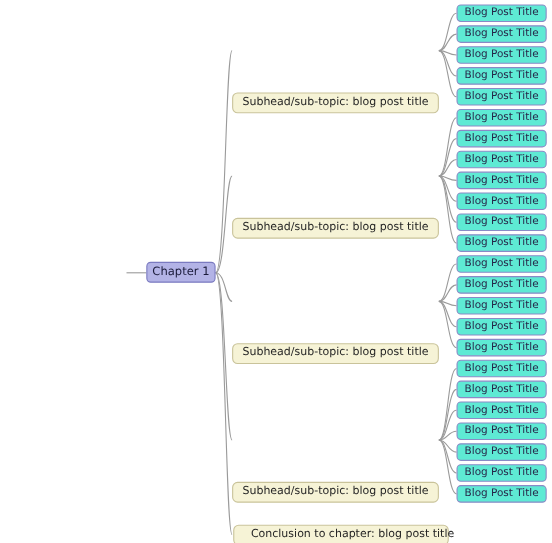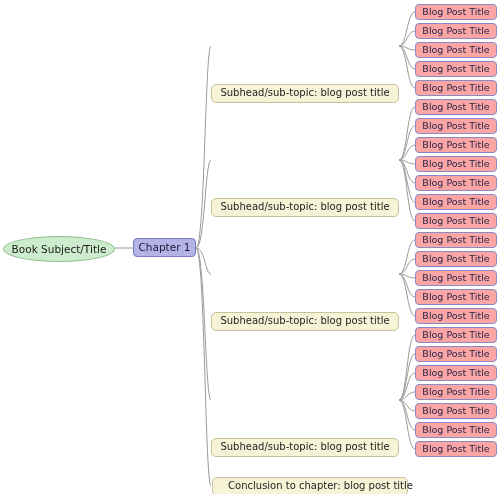--- a/index.html
+++ b/index.html
@@ -84,21 +84,21 @@
     color: #242424;
     font-size: 10px;
   }
 
   
   .node-leaf {
     left: 415px;
     width: 82px;
     height: 16px;
     border-radius: 4px;
-    background: #fca5a5;
+    background: #5eead4;
     border: 1px solid #8a8ac6;
     color: #262648;
     font-size: 9.5px;
   }
 </style>
 </head>
 <body>
 
 <div id="canvas">
 
@@ -128,23 +128,20 @@
       <path d="M399,274 C407,274 407,316 415,316" fill="none" stroke="#9a9a9a" stroke-width="1"></path>
       <path d="M399,400 C407,400 407,335 415,335" fill="none" stroke="#9a9a9a" stroke-width="1"></path>
       <path d="M399,400 C407,400 407,354 415,354" fill="none" stroke="#9a9a9a" stroke-width="1"></path>
       <path d="M399,400 C407,400 407,373 415,373" fill="none" stroke="#9a9a9a" stroke-width="1"></path>
       <path d="M399,400 C407,400 407,392 415,392" fill="none" stroke="#9a9a9a" stroke-width="1"></path>
       <path d="M399,400 C407,400 407,411 415,411" fill="none" stroke="#9a9a9a" stroke-width="1"></path>
       <path d="M399,400 C407,400 407,430 415,430" fill="none" stroke="#9a9a9a" stroke-width="1"></path>
       <path d="M399,400 C407,400 407,449 415,449" fill="none" stroke="#9a9a9a" stroke-width="1"></path>
     </svg>
 
-  <div class="node node-root">
-    <span>Book Subject/Title</span>
-  </div>
 
   <div class="node node-chapter">
     <span>Chapter 1</span>
   </div>
 
   <div id="branch-nodes">
       <div class="node node-subhead" style="top: 36.5px;">
         <span>Subhead/sub-topic: blog post title</span>
       </div>
       <div class="node node-subhead" style="top: 150.5px;">

